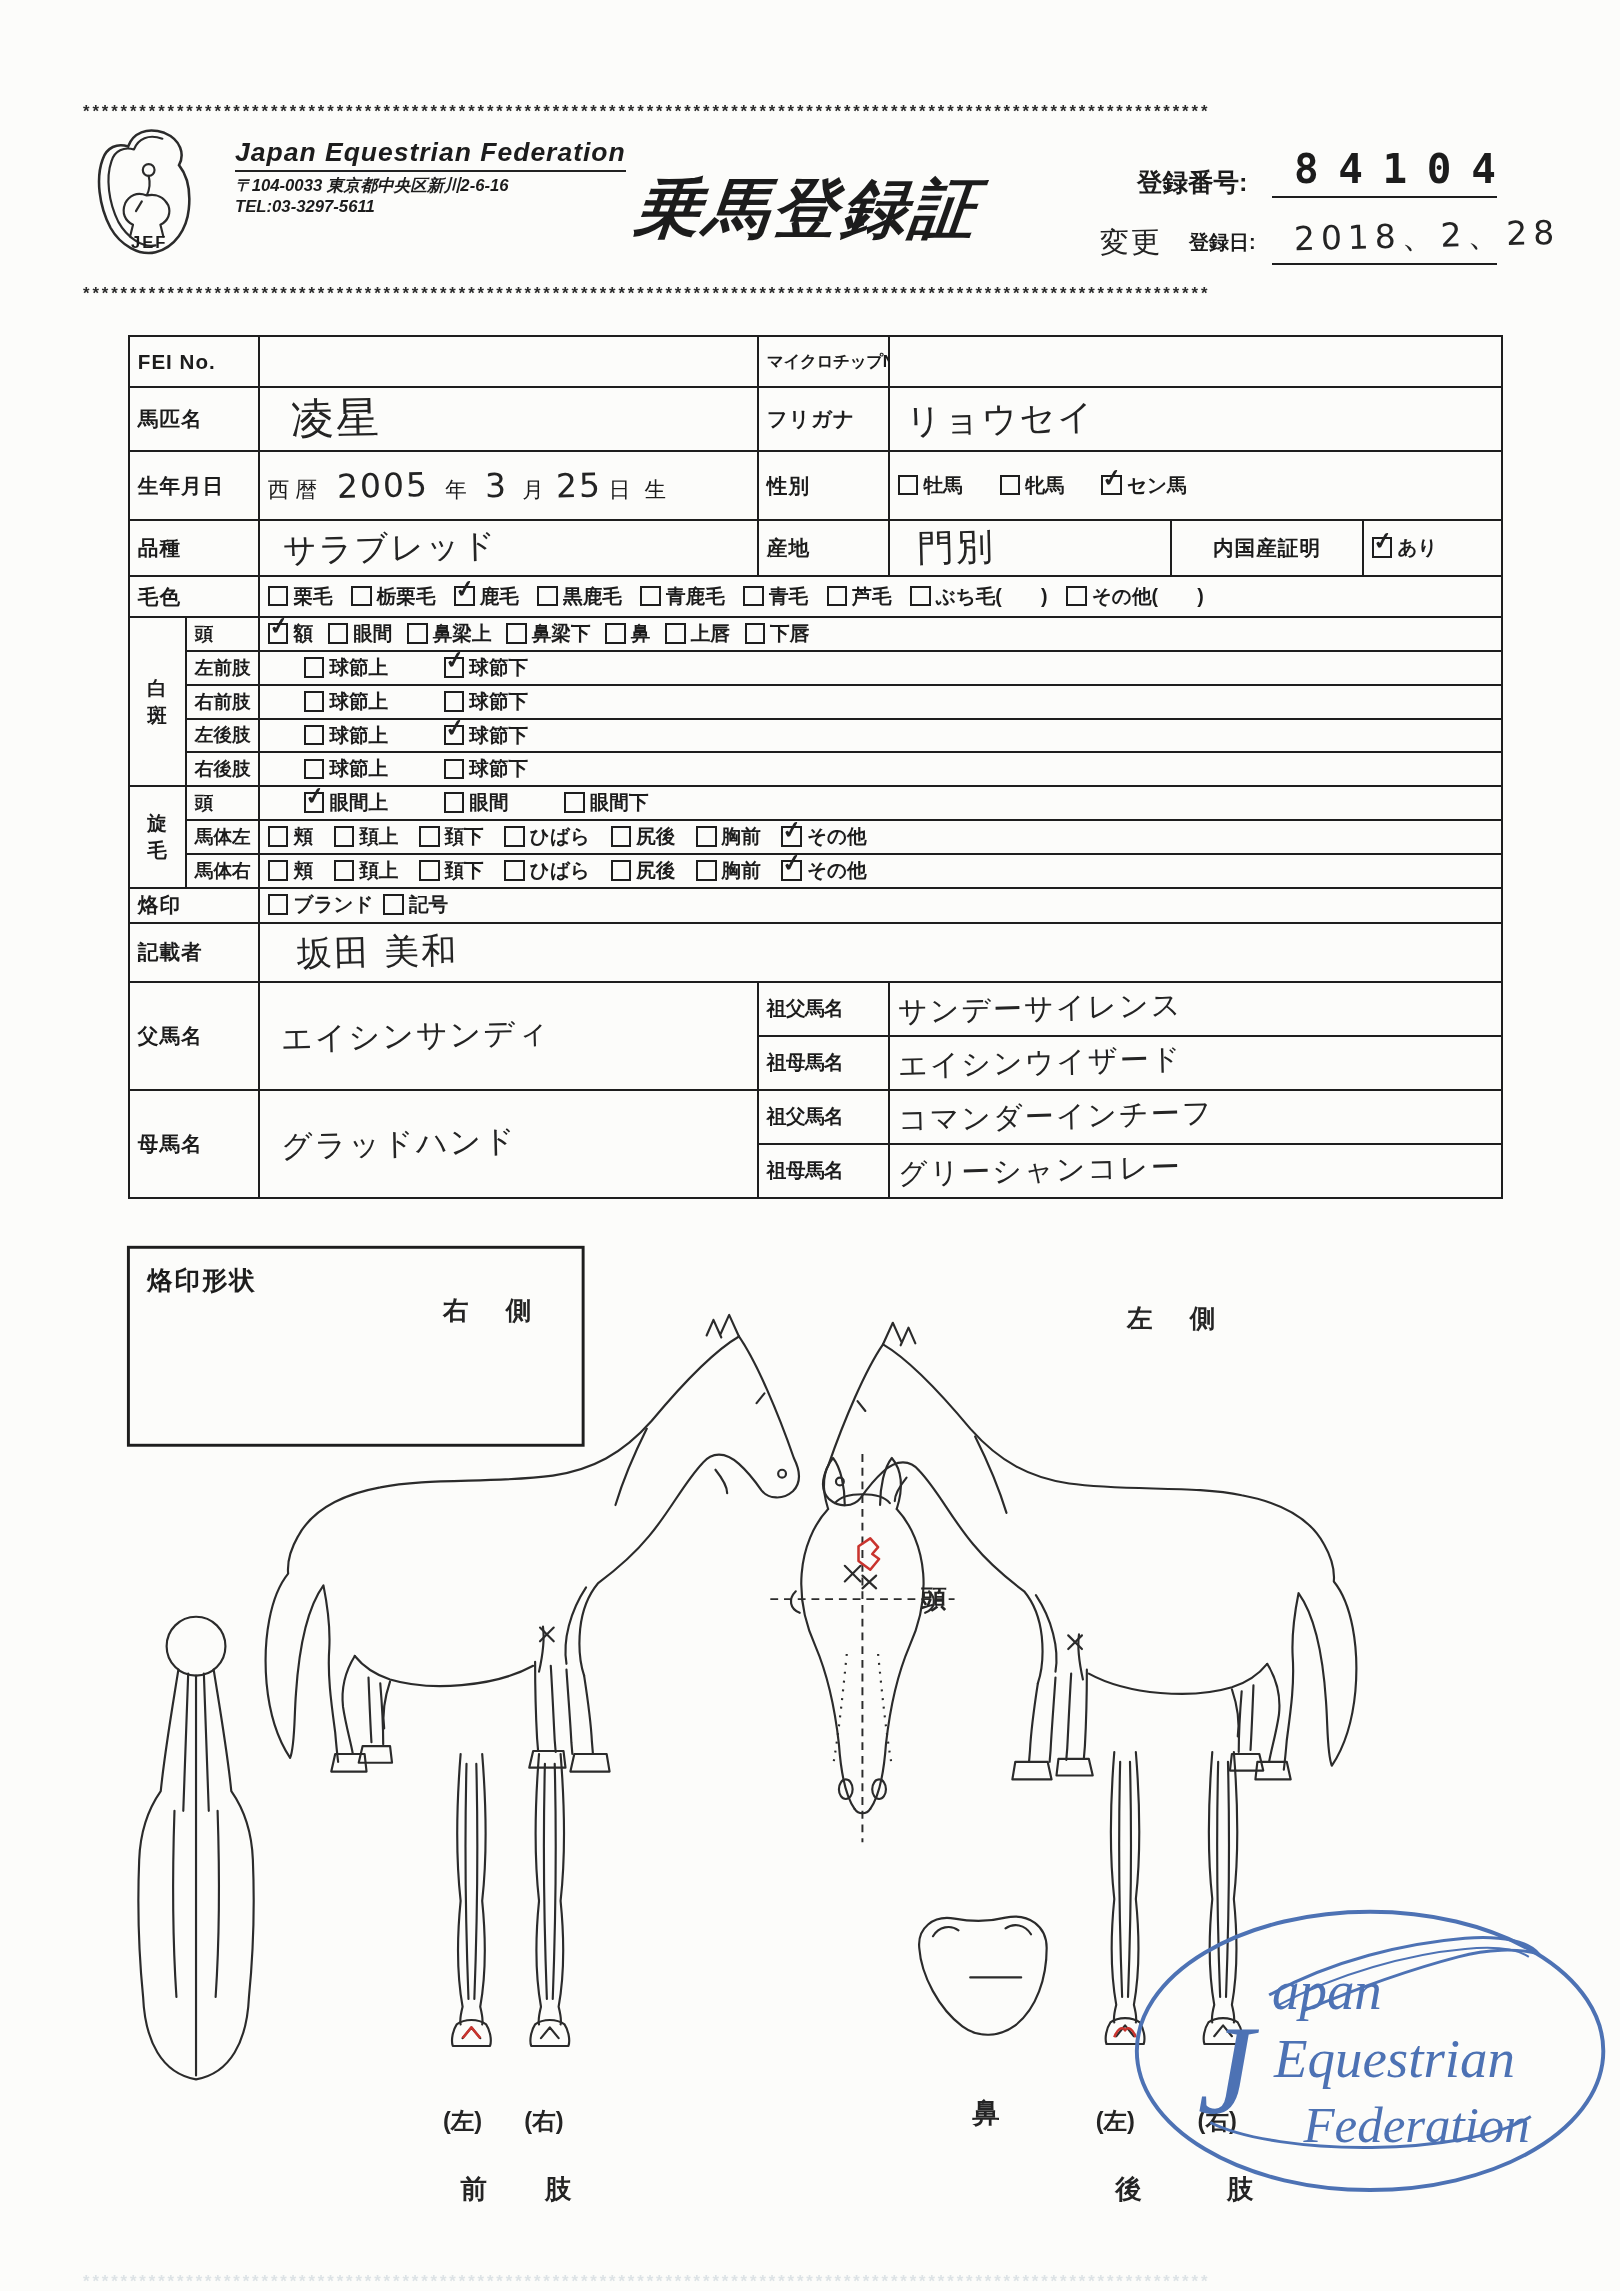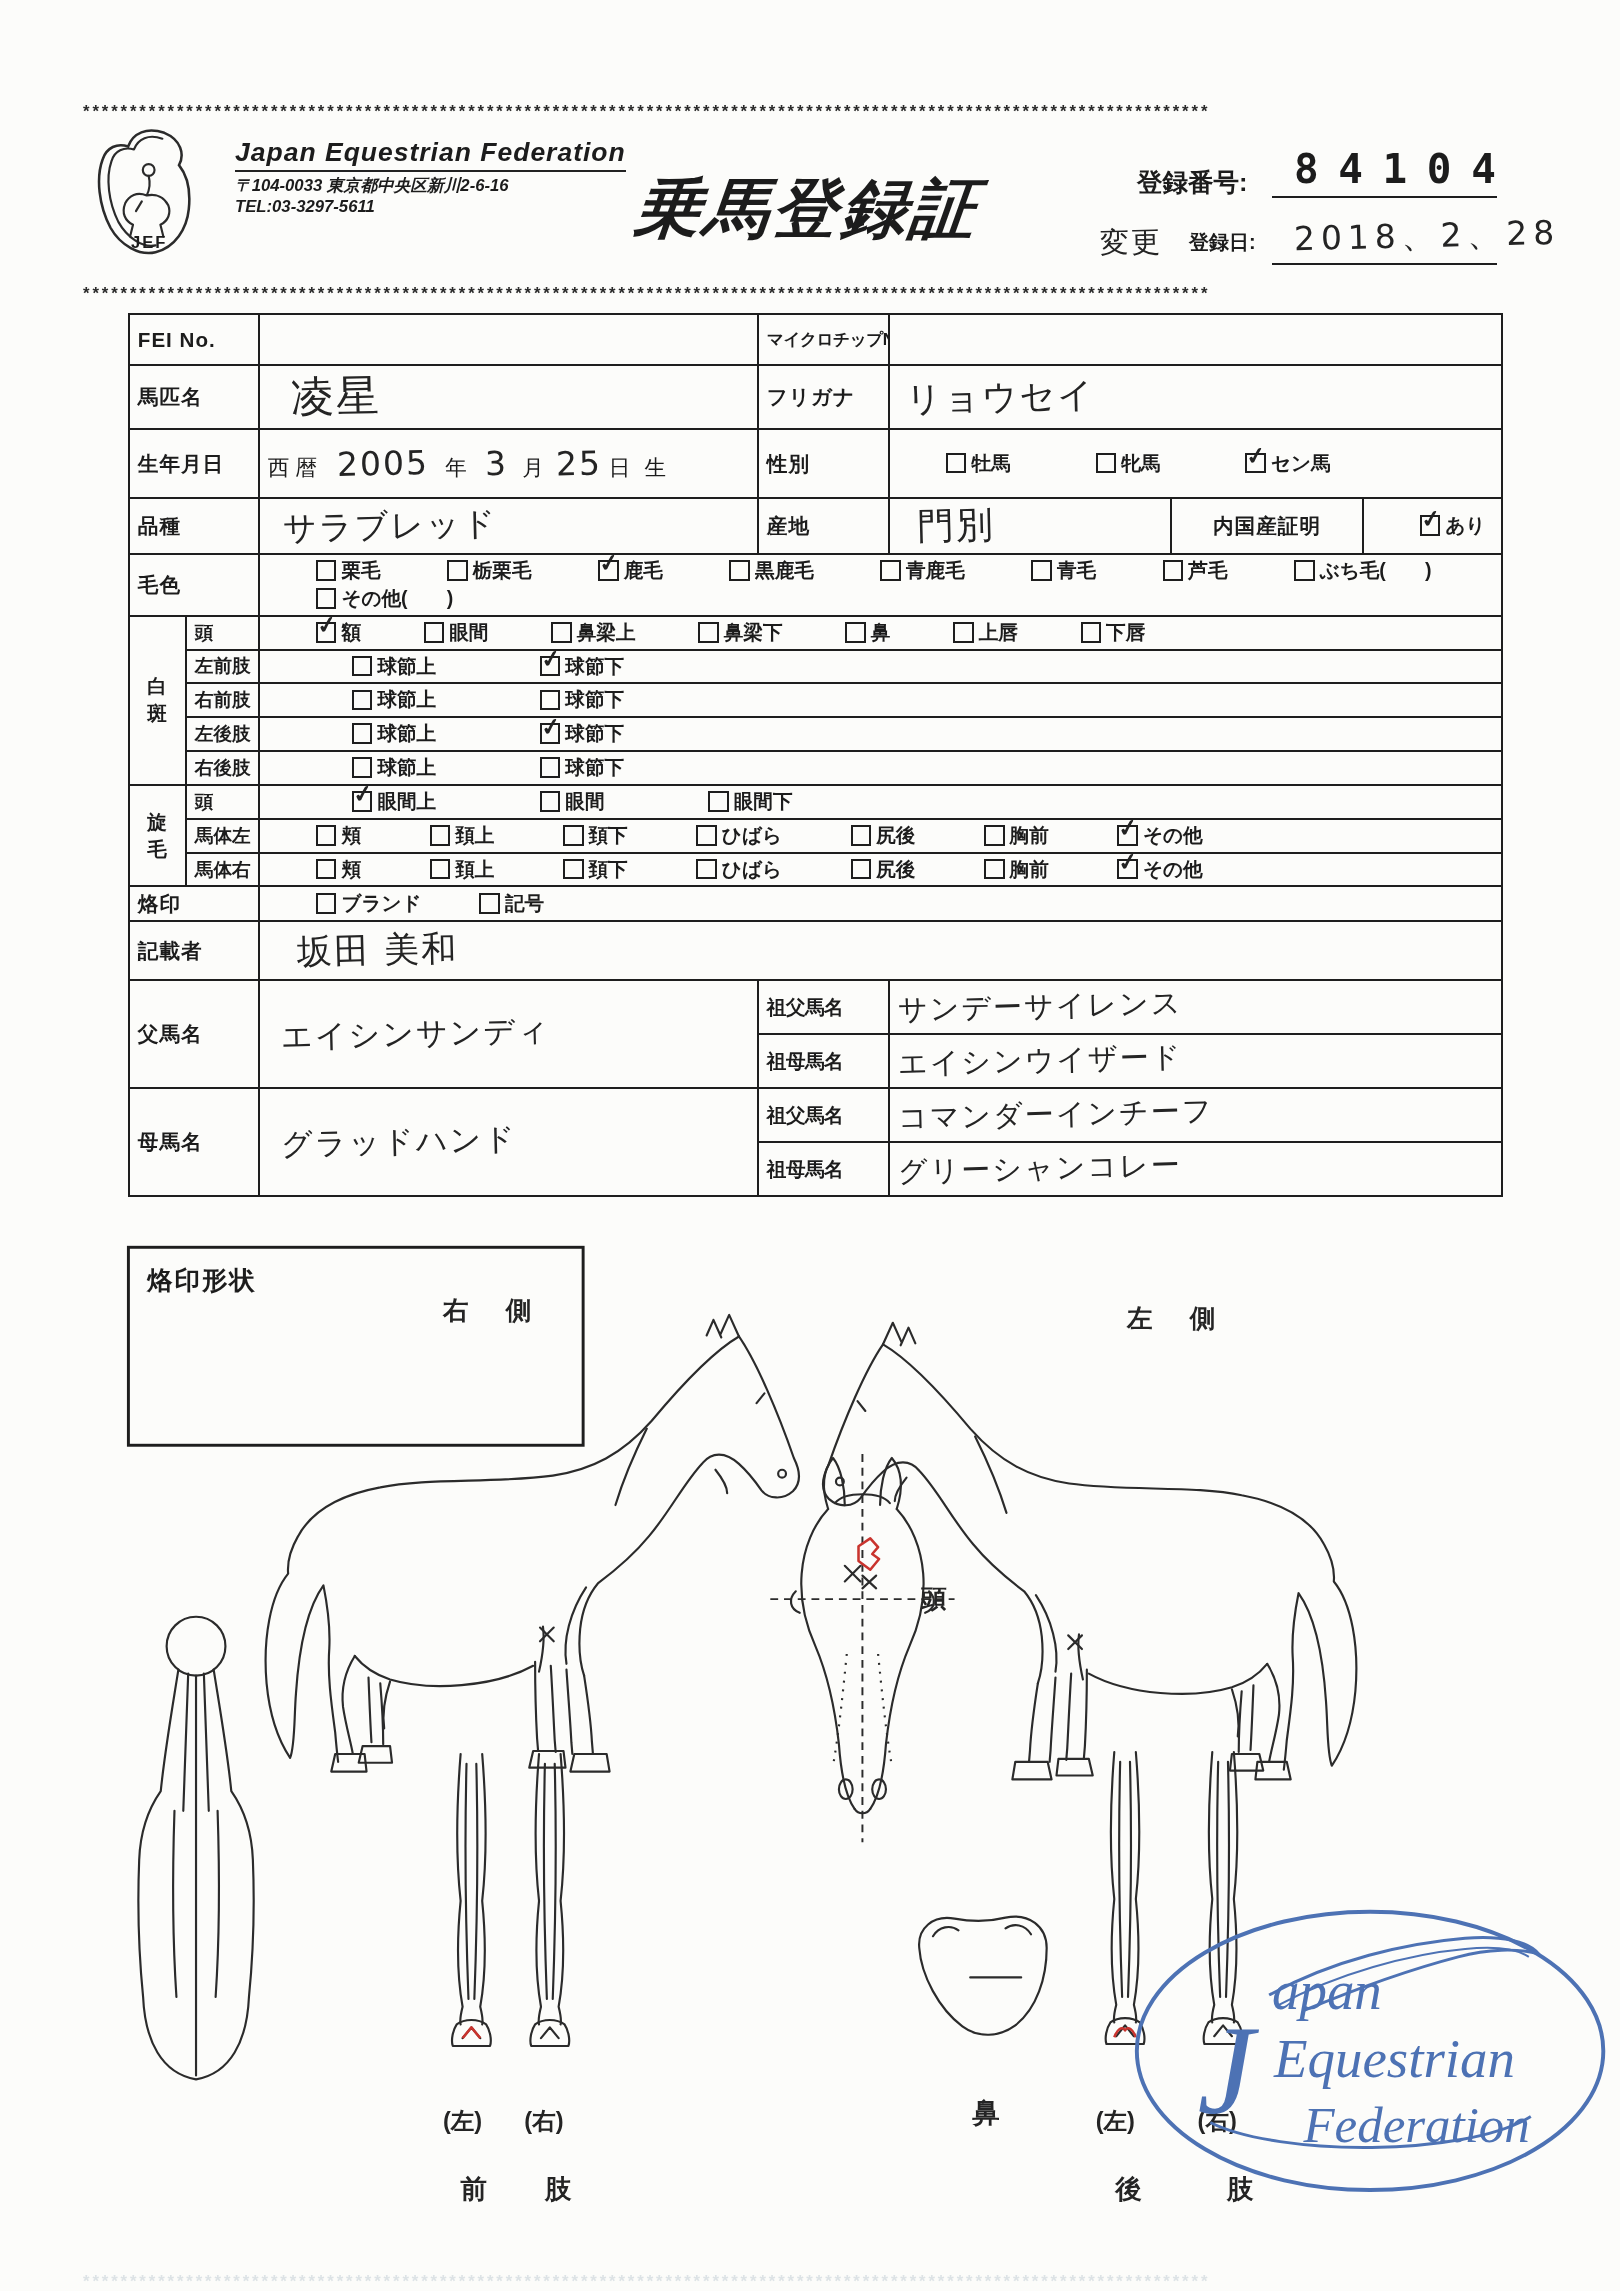--- a/index.html
+++ b/index.html
@@ -22,21 +22,21 @@
   .hw{font-family:"DejaVu Sans",sans-serif;color:#242424;display:inline-block;transform:rotate(-1.4deg);letter-spacing:2px;}
   .hw44{font-size:43px;} .hw36{font-size:35px;} .hw34{font-size:33px;} .hw38{font-size:37px;}
   .hw32{font-size:31px;} .hw30{font-size:29px;}
   
   table.form{border-collapse:collapse;table-layout:fixed;width:1373px;}
   table.form td{border:2.5px solid #1e1e1e;padding:2px 7.8px;vertical-align:middle;overflow:hidden;}
   td.lab{font-size:20.6px;font-weight:700;letter-spacing:1px;white-space:nowrap;}
   td.lab2{font-size:16.7px;font-weight:700;white-space:nowrap;letter-spacing:-0.5px;}
   td.sublab{font-size:18.6px;font-weight:700;text-align:left;white-space:nowrap;padding:2px 2.9px;letter-spacing:0px;}
   td.vlab{font-size:19.6px;font-weight:700;text-align:center;letter-spacing:1px;padding:0 2px;}
-  .opt{display:inline-flex;align-items:center;white-space:nowrap;font-size:19.6px;font-weight:600;margin-left:48px;}
+  .opt{display:inline-flex;align-items:center;white-space:nowrap;font-size:19.6px;font-weight:600;}
   .cb{display:inline-block;width:16.7px;height:16.7px;border:2.5px solid #1e1e1e;position:relative;margin-right:4.9px;flex:0 0 auto;}
   .tick{position:absolute;left:-1px;top:-12.7px;font-size:23.5px;font-weight:700;color:#222;transform:rotate(-8deg);}
   .g-sex .opt{margin-right:37px;} .g-coat .opt{margin-right:18.6px;} .g-head .opt{margin-right:14.7px;}
   .g-limb .opt{margin-right:19.6px;padding-left:36px;} .g-sen .opt{margin-right:20.6px;} .g-brand .opt{margin-right:9.8px;}
   .g-one .opt{margin-right:0;}
   
   .ln{stroke:#2b2b2b;stroke-width:2.2;fill:none;stroke-linecap:round;stroke-linejoin:round;}
   .lnth{stroke:#2b2b2b;stroke-width:2.6;fill:none;stroke-linecap:round;}
   .rd{stroke:#c9342e;stroke-width:2.6;fill:none;stroke-linejoin:round;}
   .dash{stroke:#2b2b2b;stroke-width:2;fill:none;stroke-dasharray:8 6;}
@@ -76,21 +76,21 @@
   <div class="abs regno" style="left:1294px;top:145px;">84104</div>
   <div class="abs uline" style="left:1272px;top:196px;width:225px;"></div>
 
   <div class="abs hw hw30" style="left:1100px;top:223px;">変更</div>
   <div class="abs regnolab" style="left:1181px;top:229px;font-size:20px;">登録日:</div>
   <div class="abs hw hw34" style="left:1294px;top:214px;letter-spacing:5.9px;">2018、2、28</div>
   <div class="abs uline" style="left:1272px;top:263px;width:225px;"></div>
 
   <div class="abs stars" style="left:83px;top:284px;">************************************************************************************************************************</div>
 
-  <table class="form abs" style="left:128px;top:313px;">
+  <table class="form abs" style="left:128px;top:335px;">
     <colgroup>
       <col style="width:57px">
         <col style="width:73px">
         <col style="width:499px">
       <col style="width:131px">
         <col style="width:282px">
         <col style="width:192px">
         <col style="width:139px">
     </colgroup>
     <tbody>

